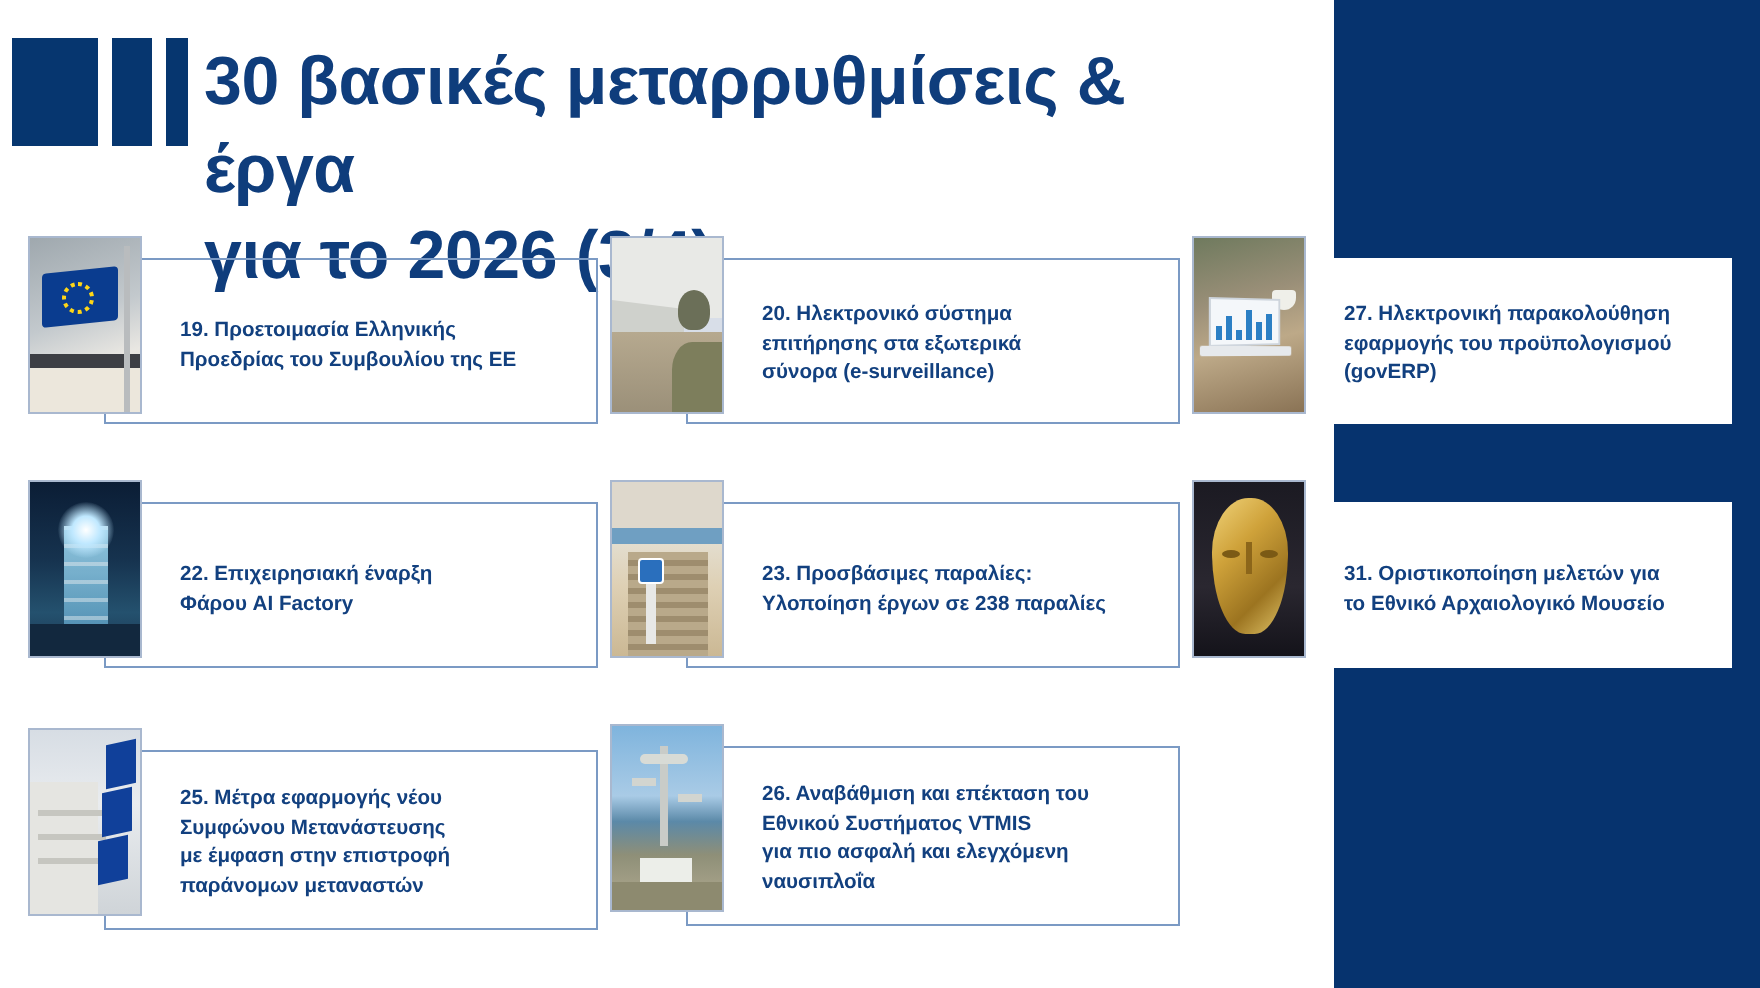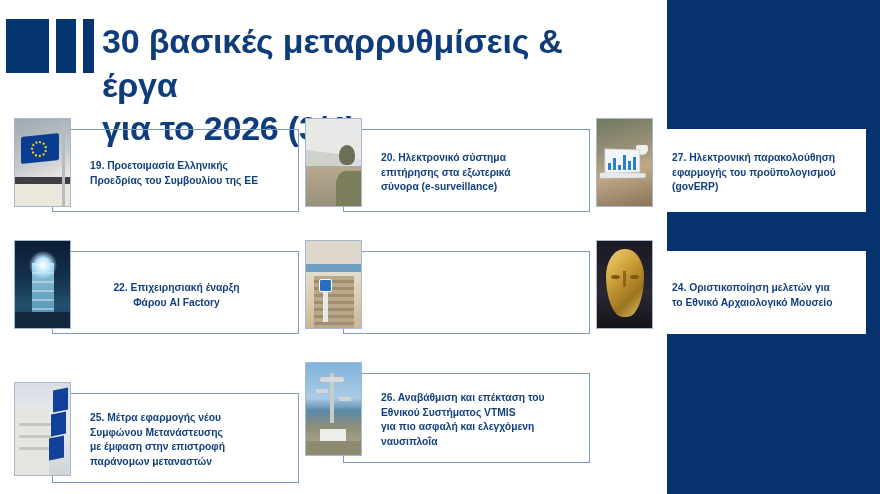--- a/index.html
+++ b/index.html
@@ -214,50 +214,52 @@
 
     <div class="card" style="left:14px; top:240px; width:285px; height:105px;">
       <div class="box" style="width:247px; height:83px;"></div>
       <div class="thumb" style="height:89px;">
         <div class="art art-light">
           <div class="tower"></div>
             <div class="glow"></div>
             <div class="rock"></div>
         </div>
       </div>
-      <div class="label" style="left:60px; top:41px; width:205px;text-align:center;">22. Επιχειρησιακή έναρξη
+      <div class="label" style="left:76px; top:41px; width:205px;">22. Επιχειρησιακή έναρξη
 Φάρου AI Factory</div>
     </div>
 
     <div class="card" style="left:305px; top:240px; width:285px; height:105px;">
       <div class="box" style="width:247px; height:83px;"></div>
       <div class="thumb" style="height:89px;">
         <div class="art art-beach">
           <div class="huts"></div>
             <div class="sea"></div>
             <div class="deck"></div>
           <div class="post"></div>
             <div class="sign"></div>
         </div>
       </div>
+      <div class="label" style="left:76px; top:41px; width:212px;">23. Προσβάσιμες παραλίες:
+Υλοποίηση έργων σε 238 παραλίες</div>
     </div>
 
     <div class="card white-card" style="left:596px; top:240px; width:270px; height:105px;">
       <div class="box" style="width:232px; height:83px;"></div>
       <div class="thumb" style="height:89px;">
         <div class="art art-mask">
           <div class="face"></div>
             <div class="nose"></div>
         </div>
       </div>
-      <div class="label" style="left:76px; top:41px; width:198px;">24. Οριστικοποίηση μελετών για
+      <div class="label" style="left:76px; top:41px; width:198px;">31. Οριστικοποίηση μελετών για
 το Εθνικό Αρχαιολογικό Μουσείο</div>
     </div>
 
-    <div class="card" style="left:14px; top:382px; width:312px; height:112px;">
+    <div class="card" style="left:14px; top:364px; width:312px; height:112px;">
       <div class="box" style="width:247px; height:90px;"></div>
       <div class="thumb" style="height:94px;">
         <div class="art art-flags">
           <div class="bldg"></div>
             <div class="f1"></div>
             <div class="f2"></div>
             <div class="f3"></div>
         </div>
       </div>
       <div class="label" style="left:76px; top:29px; width:205px;">25. Μέτρα εφαρμογής νέου

